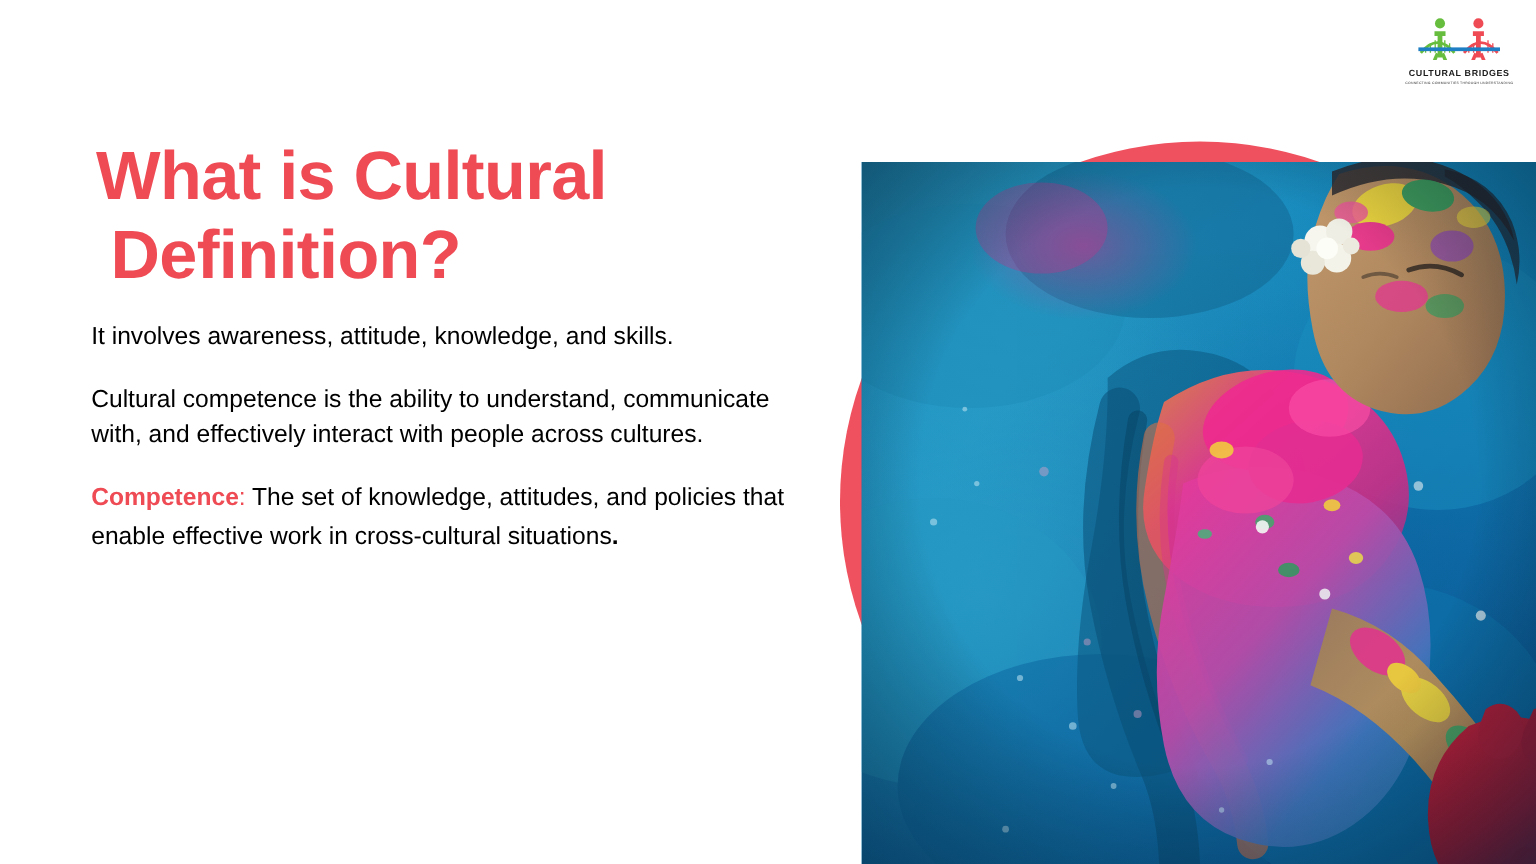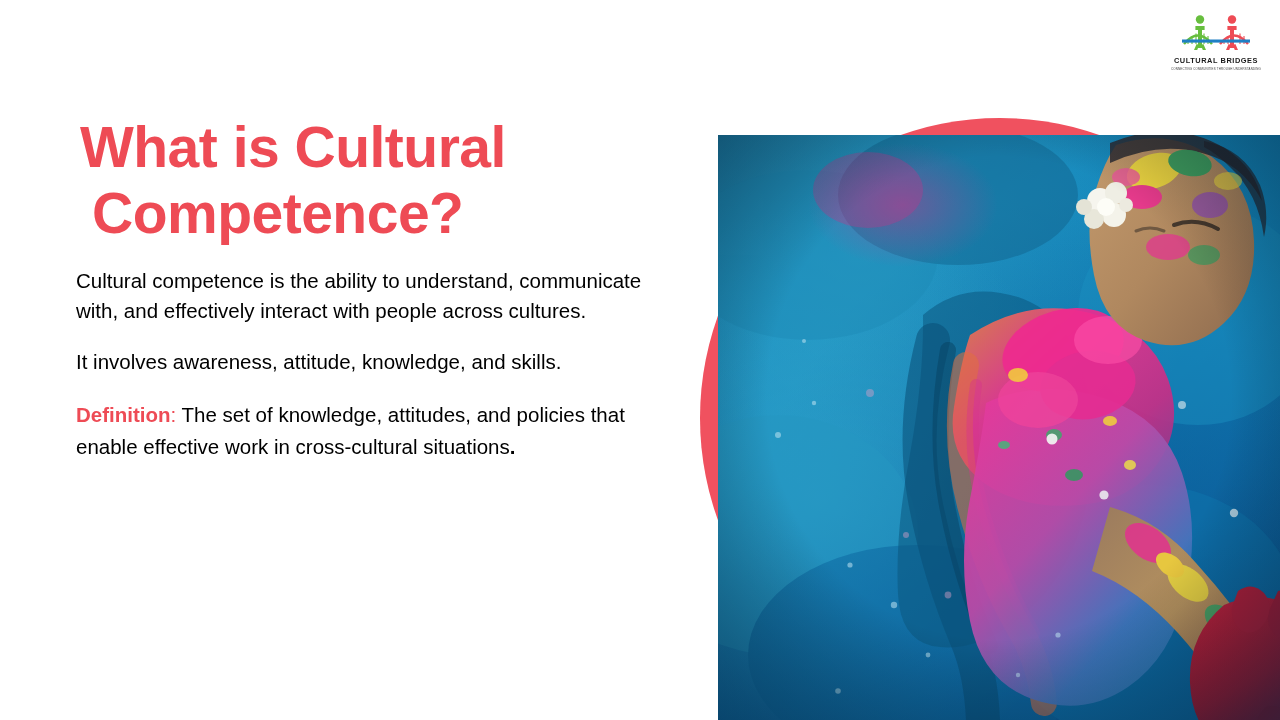--- a/index.html
+++ b/index.html
@@ -335,22 +335,22 @@
         <circle cx="188" cy="400" r="3"></circle>
         <circle cx="230" cy="460" r="3.4"></circle>
       </g>
 
       <rect width="562" height="585" fill="url(#vign)"></rect>
     </svg>
   </div>
 
   <h1 class="title">
     <span>What is Cultural</span>
-    <span class="title-line-2">Competence?</span>
+    <span class="title-line-2">Definition?</span>
   </h1>
 
   <div class="body-copy">
+    <p class="para">It involves awareness, attitude, knowledge, and skills.</p>
     <p class="para">Cultural competence is the ability to understand, communicate with, and effectively interact with people across cultures.</p>
-    <p class="para">It involves awareness, attitude, knowledge, and skills.</p>
-    <p class="para para-definition"><span class="definition-label">Definition</span><span class="definition-colon">:</span><span> The set of knowledge, attitudes, and policies that enable effective work in cross-cultural situations</span><span class="end-period">.</span></p>
+    <p class="para para-definition"><span class="definition-label">Competence</span><span class="definition-colon">:</span><span> The set of knowledge, attitudes, and policies that enable effective work in cross-cultural situations</span><span class="end-period">.</span></p>
   </div>
 
 </div>
 
 </body></html>

